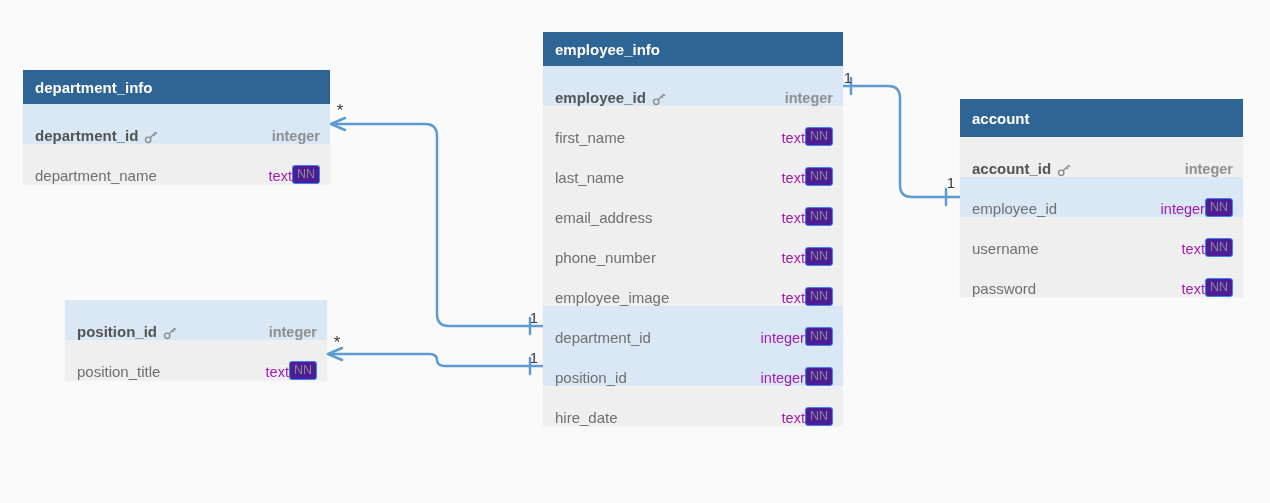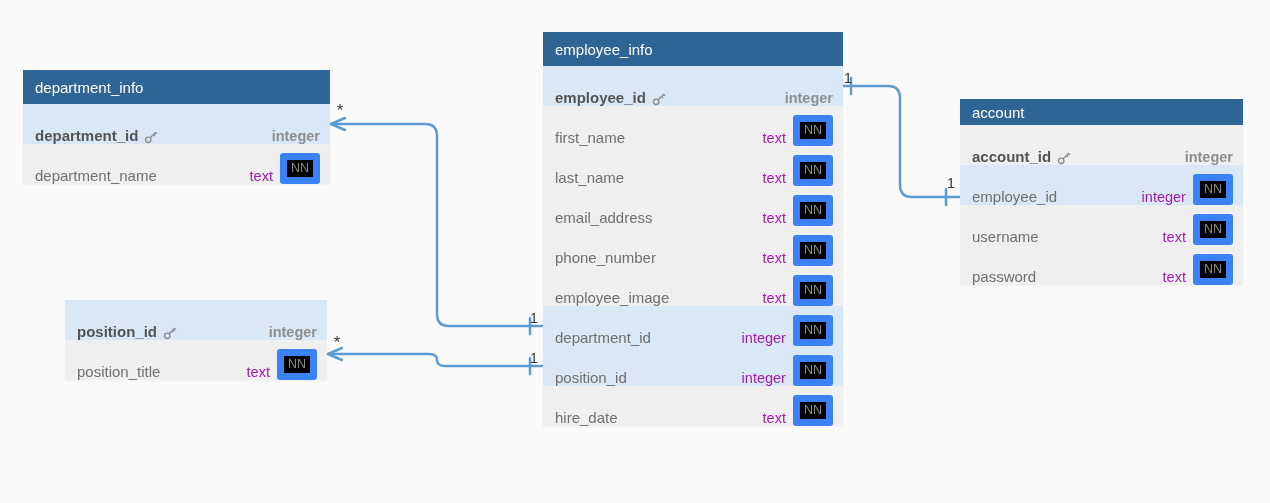--- a/index.html
+++ b/index.html
@@ -3,36 +3,36 @@
 <meta charset="utf-8">
 <style>
   html,body{margin:0;padding:0;}
   .canvas{
     position:relative;width:1270px;height:503px;background:#fafafa;
     font-family:"Liberation Sans","DejaVu Sans",sans-serif;overflow:hidden;
   }
   .tbl{position:absolute;box-shadow:0 1px 2px rgba(0,0,0,0.04);}
   .tbl-header{
     height:34px;background:#2f6594;color:#ffffff;display:flex;align-items:center;
-    padding:0 12px;font-weight:normal;font-size:15px;box-sizing:border-box;
-  }
-  .tbl-header.tall{height:26px;}
+    padding:0 12px;font-weight:bold;font-size:15px;box-sizing:border-box;
+  }
+  .tbl-header.tall{height:38px;}
   .tbl-row{
     height:40px;display:flex;align-items:flex-end;background:#efefef;
     padding:0 10px 0 12px;box-sizing:border-box;font-size:15px;color:#6f6f6f;
   }
   .tbl-row.hl{background:#d9e8f4;}
   .col-name{display:flex;align-items:center;}
   .tbl-row.pk .col-name{font-weight:bold;color:#545454;}
   .key-icon{margin-left:6px;display:inline-flex;align-items:center;}
   .spacer{flex:1;}
   .col-type{font-size:14.5px;color:#a21caf;}
   .tbl-row.pk .col-type{font-weight:bold;color:#8f8f8f;}
   .nn{
-    margin-left:7px;background:#000000;border:7px solid #3b82f6;border-radius:3px;
+    background:#4c1d95;border:1px solid #3b82f6;border-radius:3px;
     padding:0 4px;font-size:12.5px;line-height:17px;color:#8a8a8a;
   }
   .rel-overlay{position:absolute;left:0;top:0;pointer-events:none;}
   .rel-line{fill:none;stroke:#5d9bd3;stroke-width:2.5;stroke-linejoin:round;pointer-events:stroke;}
   .rel-marker{fill:none;stroke:#5d9bd3;stroke-width:2.5;stroke-linecap:round;stroke-linejoin:round;}
   .card-label{font-size:15px;fill:#3a3a3a;text-anchor:middle;}
   .card-label.star{font-size:17px;}
 </style>
 </head>
 <body>

